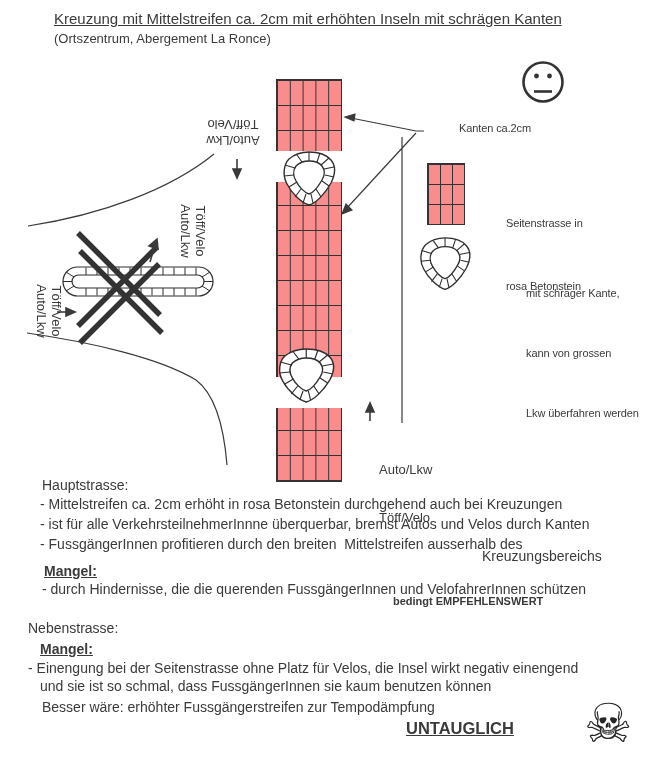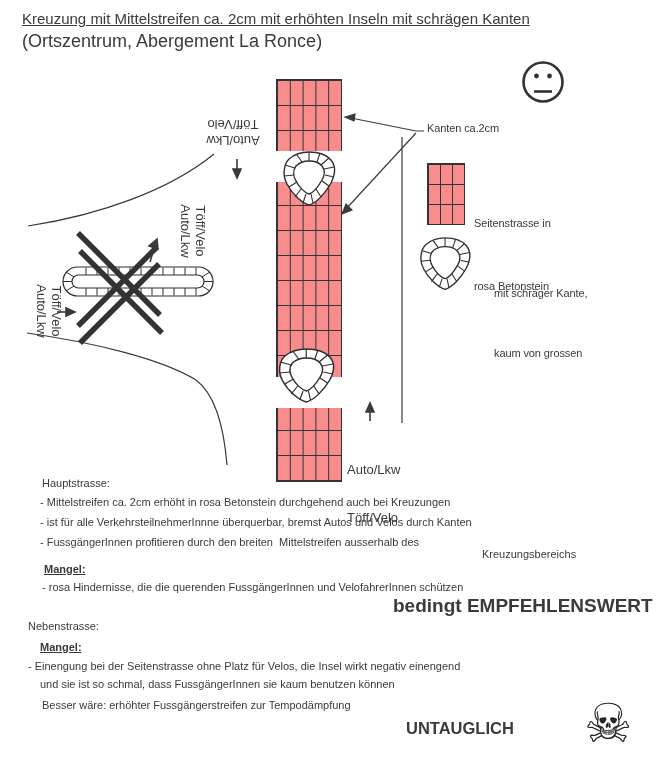--- a/index.html
+++ b/index.html
@@ -1,39 +1,39 @@
 <!DOCTYPE html>
 <html><head>
 <meta charset="utf-8">
 <style>
   html,body{margin:0;padding:0;background:#fff;}
   body{width:664px;height:767px;position:relative;overflow:hidden;
        font-family:"Liberation Sans","DejaVu Sans",sans-serif;color:#3a3a3a;}
-  .abs{position:absolute;white-space:pre;}
+  .abs{position:absolute;white-space:pre;margin-left:32px;}
   .title{left:22px;top:10px;font-size:15px;text-decoration:underline;}
-  .subtitle{left:22px;top:31px;font-size:18px;}
+  .subtitle{left:22px;top:31px;font-size:13px;}
   
   .grid{position:absolute;background-color:#f98d8d;border:1.5px solid #333;
         background-image:linear-gradient(to right,#333 1px,transparent 1px),
                          linear-gradient(to bottom,#333 1px,transparent 1px);}
   .strip{left:276px;top:79px;width:64px;height:401px;background-size:12.8px 25px;z-index:1;}
   .swatch{left:427px;top:163px;width:36px;height:60px;background-size:12px 20px;z-index:1;}
   svg.art{position:absolute;left:0;top:0;z-index:2;}
   .txt{z-index:3;font-size:11px;letter-spacing:-0.1px;}
   .lab{z-index:3;font-size:13px;line-height:16px;}
   .vanchor{position:absolute;width:0;height:0;z-index:3;}
   .v90{position:absolute;display:flex;flex-direction:column-reverse;
        transform:translate(-50%,-50%) rotate(90deg);font-size:13px;line-height:15px;
        white-space:nowrap;text-align:center;}
   .r180{position:absolute;transform:translate(-50%,-50%) rotate(180deg);
         font-size:13px;line-height:16px;white-space:nowrap;text-align:center;}
-  .nl{position:absolute;white-space:pre;font-size:11px;z-index:3;}
+  .nl{position:absolute;white-space:pre;font-size:14px;z-index:3;}
   .und{text-decoration:underline;font-weight:bold;}
-  .bold1{font-weight:bold;font-size:19px;letter-spacing:0;}
-  .bold2{font-weight:bold;font-size:16.5px;letter-spacing:0;}
+  .bold1{font-weight:bold;font-size:11px;letter-spacing:0;}
+  .bold2{font-weight:bold;font-size:16.5px;letter-spacing:0;text-decoration:underline;}
   .legend-lines div{white-space:pre;}
   .skull{position:absolute;left:584px;top:694px;font-size:54px;line-height:60px;
          color:#262626;z-index:3;font-family:"DejaVu Sans",sans-serif;}
 </style>
 </head>
 <body>
 
 <div class="abs title">Kreuzung mit Mittelstreifen ca. 2cm mit erhöhten Inseln mit schrägen Kanten</div>
 <div class="abs subtitle">(Ortszentrum, Abergement La Ronce)</div>
 
@@ -123,30 +123,31 @@
 
 <div class="abs txt" style="left:427px;top:122px">Kanten ca.2cm</div>
 
 <div class="abs txt legend-lines" style="left:474px;top:171px;line-height:21px">
   <div>Seitenstrasse in</div>
   <div>rosa Betonstein</div>
 </div>
 
 <div class="abs txt legend-lines" style="left:494px;top:243px;line-height:20px">
   <div>mit schräger Kante,</div>
-  <div>kaum von grossen</div>
+  <div>kann von grossen</div>
+  <div>Lkw überfahren werden</div>
 </div>
 
 <div class="nl" style="left:42px;top:477px">Hauptstrasse:</div>
 <div class="nl" style="left:40px;top:496px">- Mittelstreifen ca. 2cm erhöht in rosa Betonstein durchgehend auch bei Kreuzungen</div>
 <div class="nl" style="left:40px;top:516px">- ist für alle VerkehrsteilnehmerInnne überquerbar, bremst Autos und Velos durch Kanten</div>
 <div class="nl" style="left:40px;top:536px">- FussgängerInnen profitieren durch den breiten  Mittelstreifen ausserhalb des</div>
 <div class="nl" style="left:482px;top:548px">Kreuzungsbereichs</div>
 <div class="nl und" style="left:44px;top:563px">Mangel:</div>
-<div class="nl" style="left:42px;top:581px">- rosa Hindernisse, die die querenden FussgängerInnen und VelofahrerInnen schützen</div>
+<div class="nl" style="left:42px;top:581px">- durch Hindernisse, die die querenden FussgängerInnen und VelofahrerInnen schützen</div>
 <div class="nl bold1" style="left:393px;top:595px">bedingt EMPFEHLENSWERT</div>
 <div class="nl" style="left:28px;top:620px">Nebenstrasse:</div>
 <div class="nl und" style="left:40px;top:641px">Mangel:</div>
 <div class="nl" style="left:28px;top:660px">- Einengung bei der Seitenstrasse ohne Platz für Velos, die Insel wirkt negativ einengend</div>
 <div class="nl" style="left:40px;top:678px">und sie ist so schmal, dass FussgängerInnen sie kaum benutzen können</div>
 <div class="nl" style="left:42px;top:699px">Besser wäre: erhöhter Fussgängerstreifen zur Tempodämpfung</div>
 <div class="nl bold2" style="left:406px;top:719px">UNTAUGLICH</div>
 
 <div class="skull">☠</div>
 

